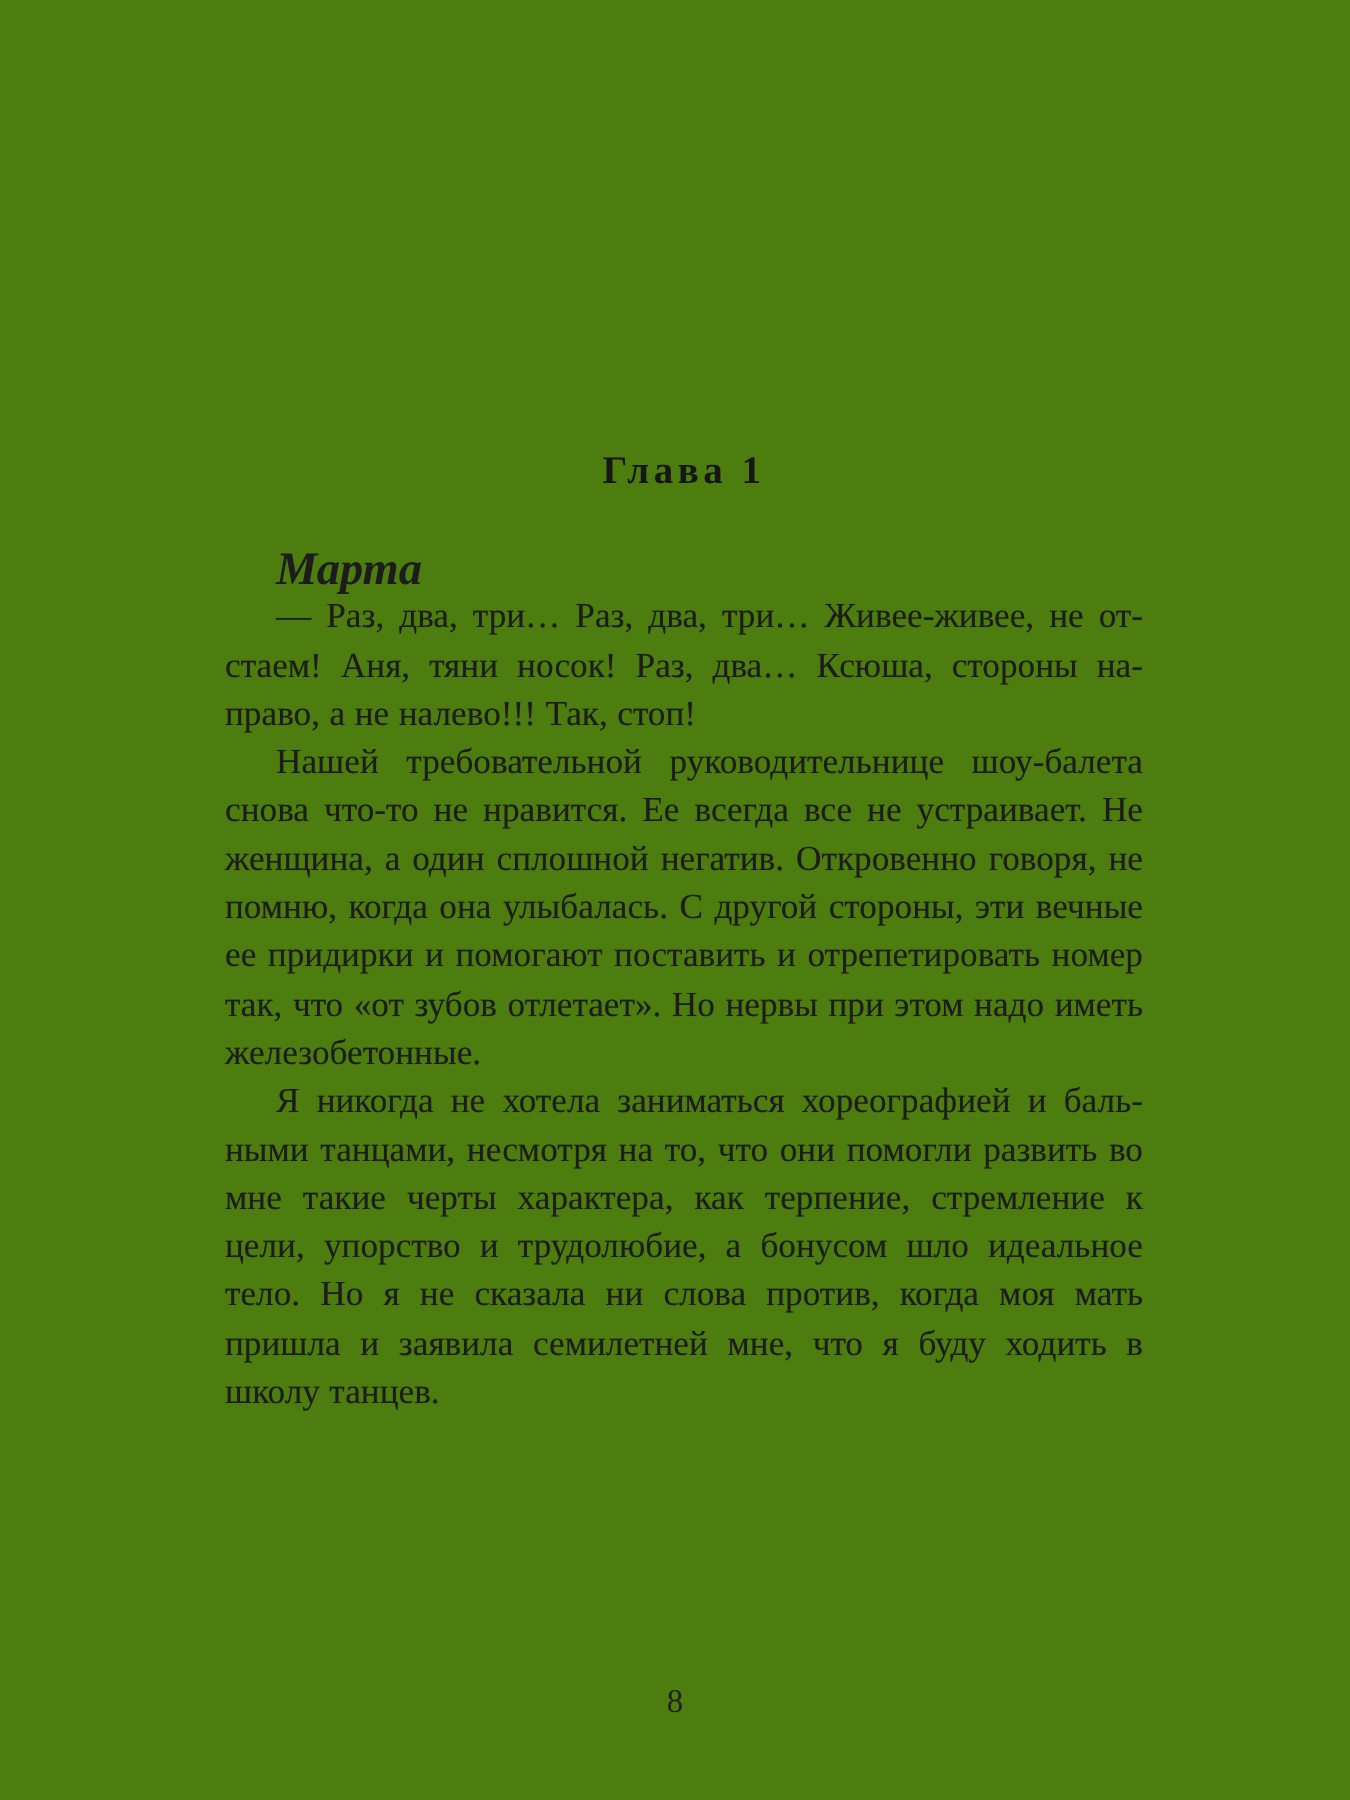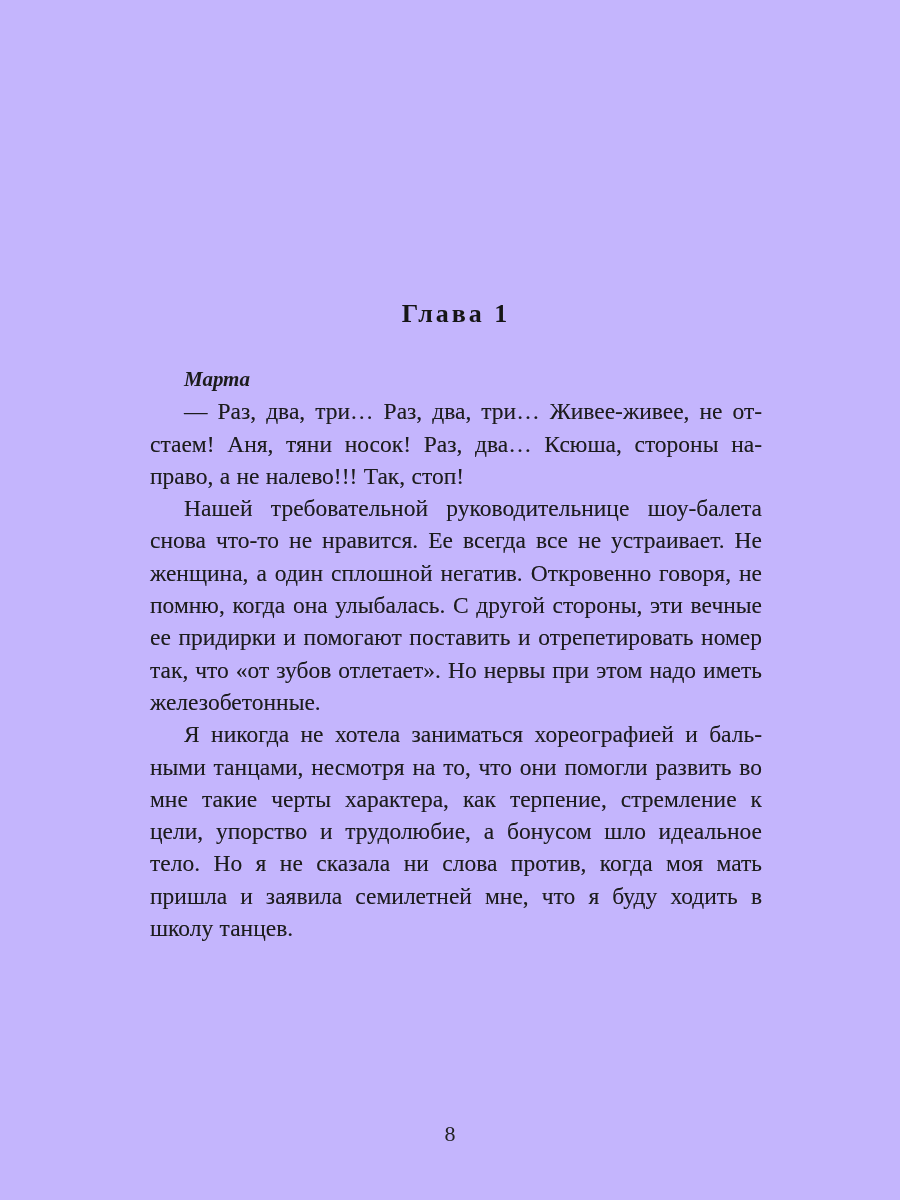--- a/index.html
+++ b/index.html
@@ -4,21 +4,21 @@
 <style>
   html, body {
     margin: 0;
     padding: 0;
     background: #ffffff;
   }
   .page {
     position: relative;
     width: 900px;
     height: 1200px;
-    background: #c4b5fd;
+    background: #4d7c0f;
     overflow: hidden;
     font-family: "Liberation Serif", "DejaVu Serif", serif;
     color: #1c1c1c;
   }
   .text-block {
     position: absolute;
     left: 150px;
     top: 296px;
     width: 612px;
   }
@@ -26,21 +26,21 @@
     margin: 0 0 31px 0;
     font-size: 26px;
     line-height: 36px;
     font-weight: bold;
     text-align: center;
     letter-spacing: 3px;
     color: #161616;
   }
   .author-name {
     margin: 0;
-    font-size: 21px;
+    font-size: 31px;
     line-height: 32.3px;
     font-weight: bold;
     font-style: italic;
     text-indent: 34px;
   }
   .body-paragraph {
     margin: 0;
     font-size: 23.5px;
     line-height: 32.3px;
     text-align: justify;

